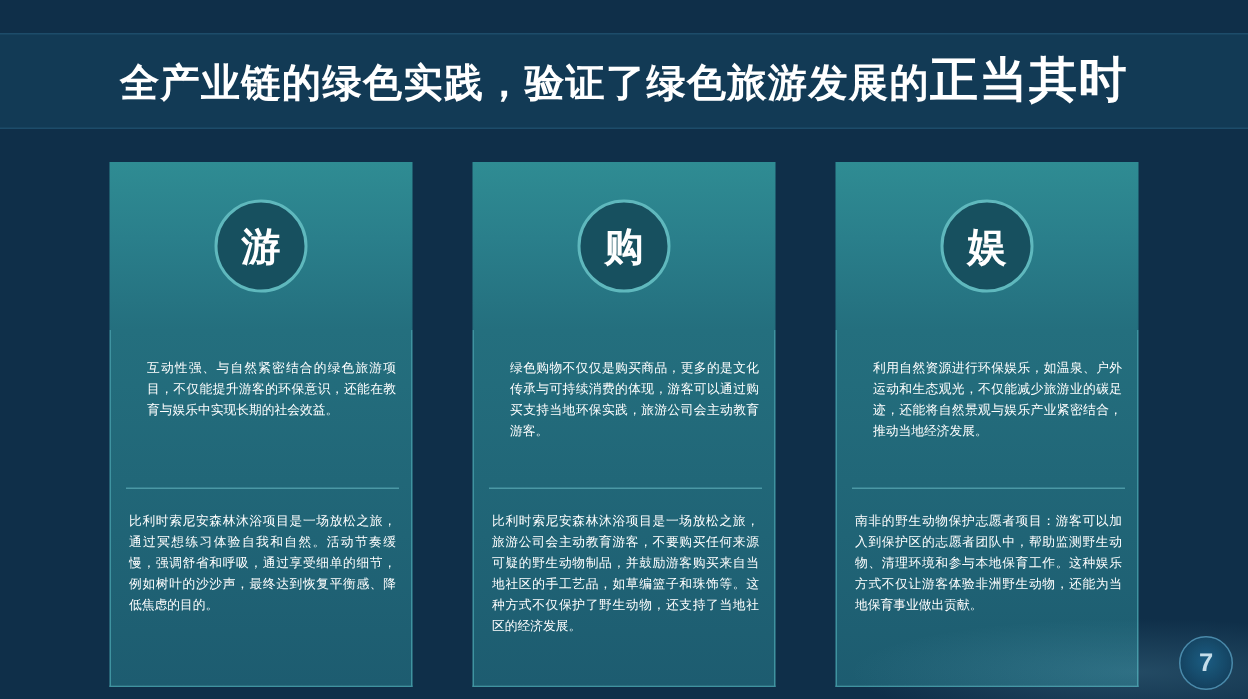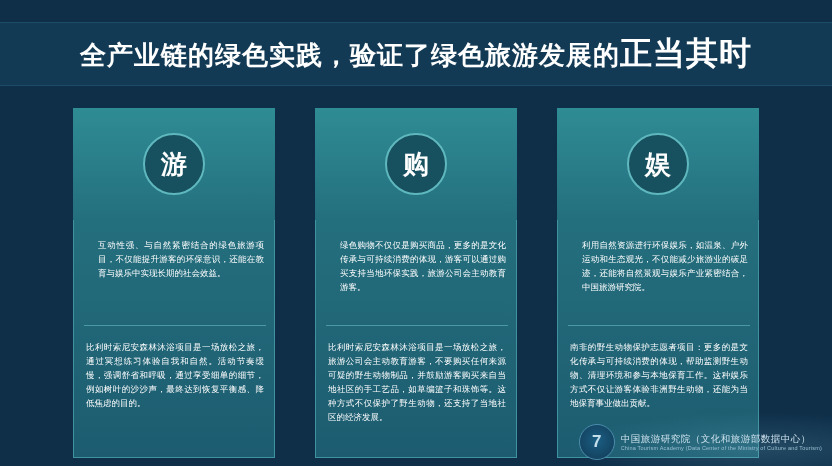--- a/index.html
+++ b/index.html
@@ -214,33 +214,29 @@
       </div>
     </div>
 
     <div class="col">
       <div class="col-head">
         <div class="badge">
           <span>娱</span>
         </div>
       </div>
       <div class="col-body">
-        <div class="para top">利用自然资源进行环保娱乐，如温泉、户外运动和生态观光，不仅能减少旅游业的碳足迹，还能将自然景观与娱乐产业紧密结合，中国旅游研究院。</div>
+        <div class="para top">利用自然资源进行环保娱乐，如温泉、户外运动和生态观光，不仅能减少旅游业的碳足迹，还能将自然景观与娱乐产业紧密结合，推动当地经济发展。</div>
         <div class="divider"></div>
-        <div class="para bottom">南非的野生动物保护志愿者项目：更多的是文化传承与可持续消费的体现，帮助监测野生动物、清理环境和参与本地保育工作。这种娱乐方式不仅让游客体验非洲野生动物，还能为当地保育事业做出贡献。</div>
+        <div class="para bottom">南非的野生动物保护志愿者项目：游客可以加入到保护区的志愿者团队中，帮助监测野生动物、清理环境和参与本地保育工作。这种娱乐方式不仅让游客体验非洲野生动物，还能为当地保育事业做出贡献。</div>
       </div>
     </div>
 
   </div>
 
   <div class="watermark"></div>
 
   <div class="footer">
     <div class="logo-mark">
       <span>7</span>
     </div>
-    <div class="logo-text">
-      <span class="logo-cn">中国旅游研究院（文化和旅游部数据中心）</span>
-      <span class="logo-en">China Tourism Academy (Data Center of the Ministry of Culture and Tourism)</span>
-    </div>
   </div>
 
 </div>
 
 </body></html>

